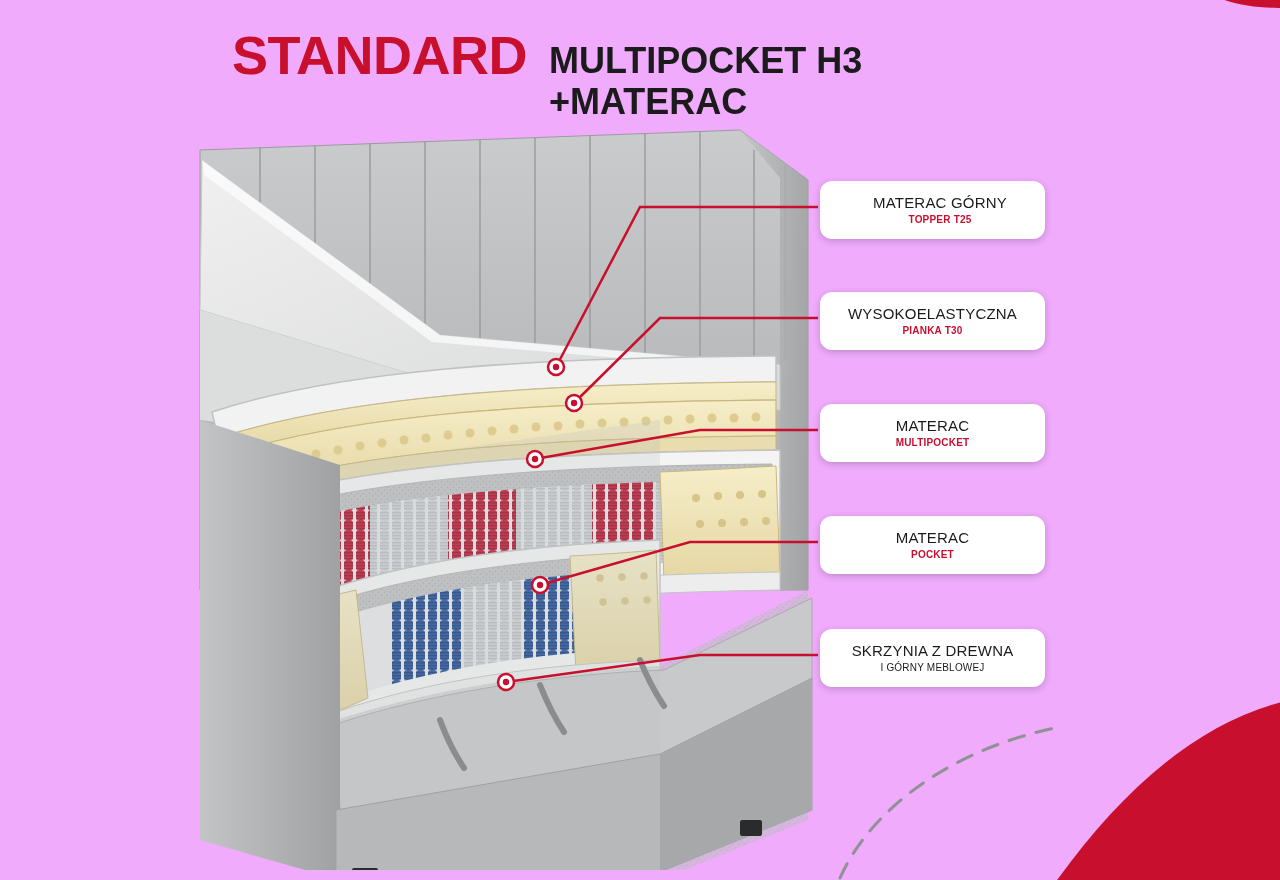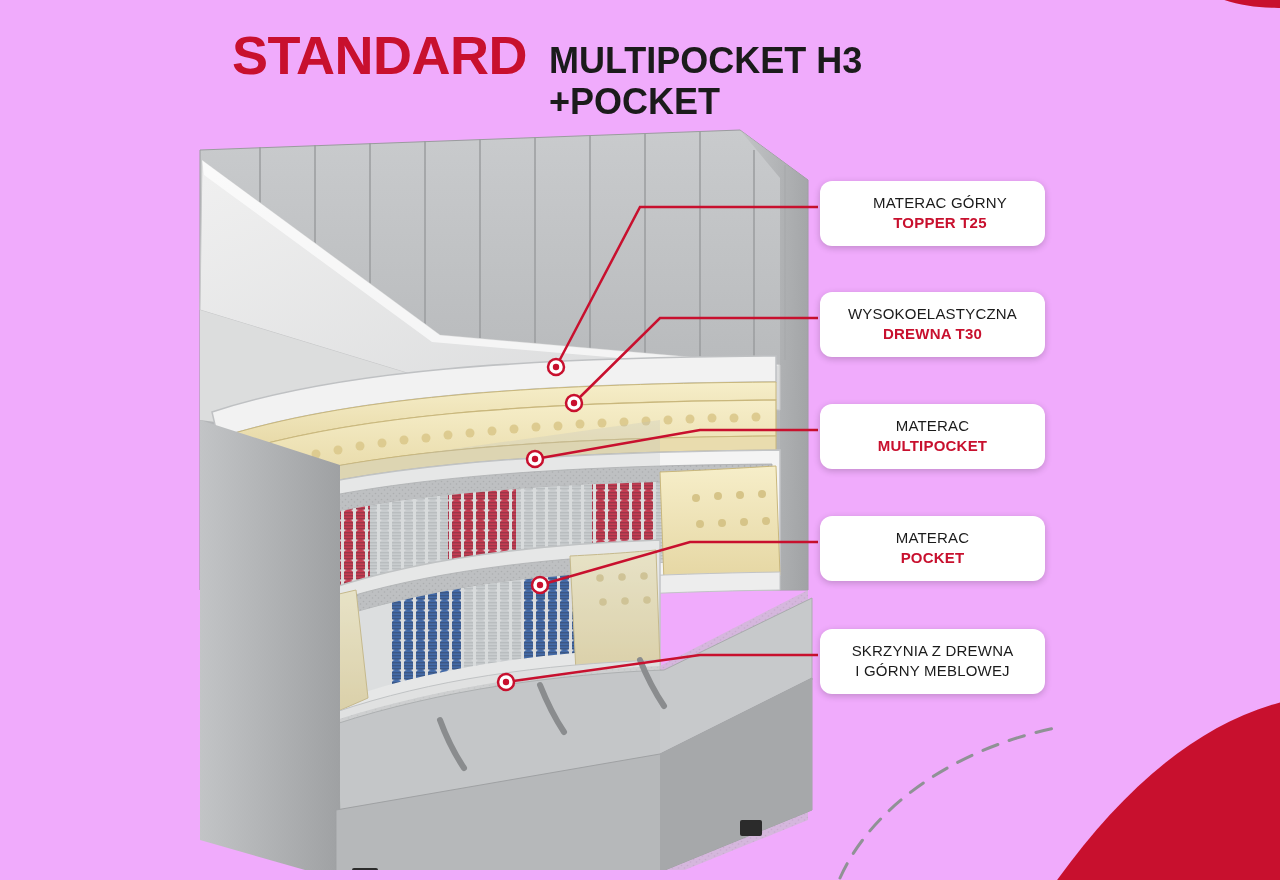--- a/index.html
+++ b/index.html
@@ -89,21 +89,21 @@
     box-sizing: border-box;
     text-align: center;
     line-height: 1.35;
   }
   .callout .l1 {
     font-size: 15px;
     color: #1b1b1b;
     letter-spacing: 0.2px;
   }
   .callout .l2 {
-    font-size: 15px;
+    font-size: 10px;
     color: #c8102e;
     font-weight: bold;
     letter-spacing: 0.2px;
   }
   .callout .l2.dark {
     color: #1b1b1b;
     font-weight: normal;
   }
   #callout-0 { left: 820px; top: 181px; padding-left: 25px; }
   #callout-1 { left: 820px; top: 292px; }
@@ -135,21 +135,21 @@
   </svg>
 
   <svg class="swoosh dashes-br" viewBox="0 0 320 170">
     <path d="M10,168 C40,100 120,40 225,18" fill="none" stroke="#8f9295" stroke-width="3" stroke-dasharray="16 12" stroke-linecap="round"></path>
   </svg>
 
   <div class="title-wrap">
     <div class="title-main">STANDARD</div>
     <div class="title-sub">
       <div>MULTIPOCKET H3</div>
-      <div>+POCKET</div>
+      <div>+MATERAC</div>
     </div>
   </div>
 
   <svg class="bed-area" viewBox="0 0 720 750">
     <defs>
       <linearGradient id="gFabric" x1="0" y1="0" x2="0" y2="1">
         <stop offset="0%" stop-color="#c9cbcd"></stop>
         <stop offset="100%" stop-color="#a9abad"></stop>
       </linearGradient>
       <linearGradient id="gFabricSide" x1="0" y1="0" x2="1" y2="0">
@@ -373,21 +373,21 @@
     </g>
   </svg>
 
   <div class="callout" id="callout-0">
     <div class="l1">MATERAC GÓRNY</div>
     <div class="l2">TOPPER T25</div>
   </div>
 
   <div class="callout" id="callout-1">
     <div class="l1">WYSOKOELASTYCZNA</div>
-    <div class="l2">DREWNA T30</div>
+    <div class="l2">PIANKA T30</div>
   </div>
 
   <div class="callout" id="callout-2">
     <div class="l1">MATERAC</div>
     <div class="l2">MULTIPOCKET</div>
   </div>
 
   <div class="callout" id="callout-3">
     <div class="l1">MATERAC</div>
     <div class="l2">POCKET</div>

